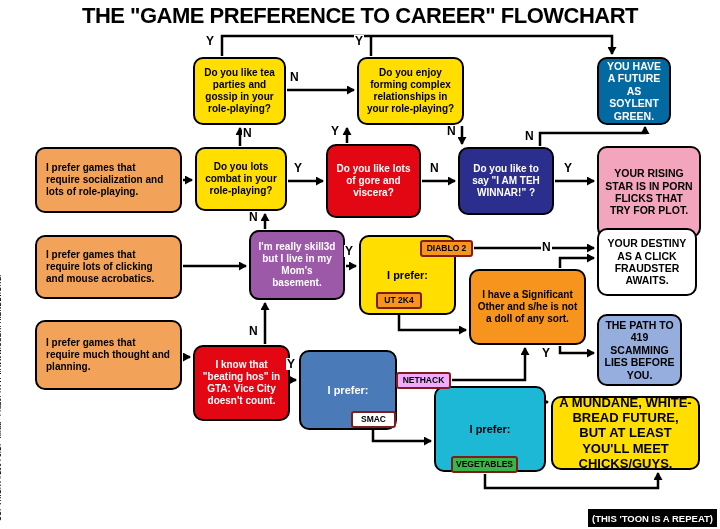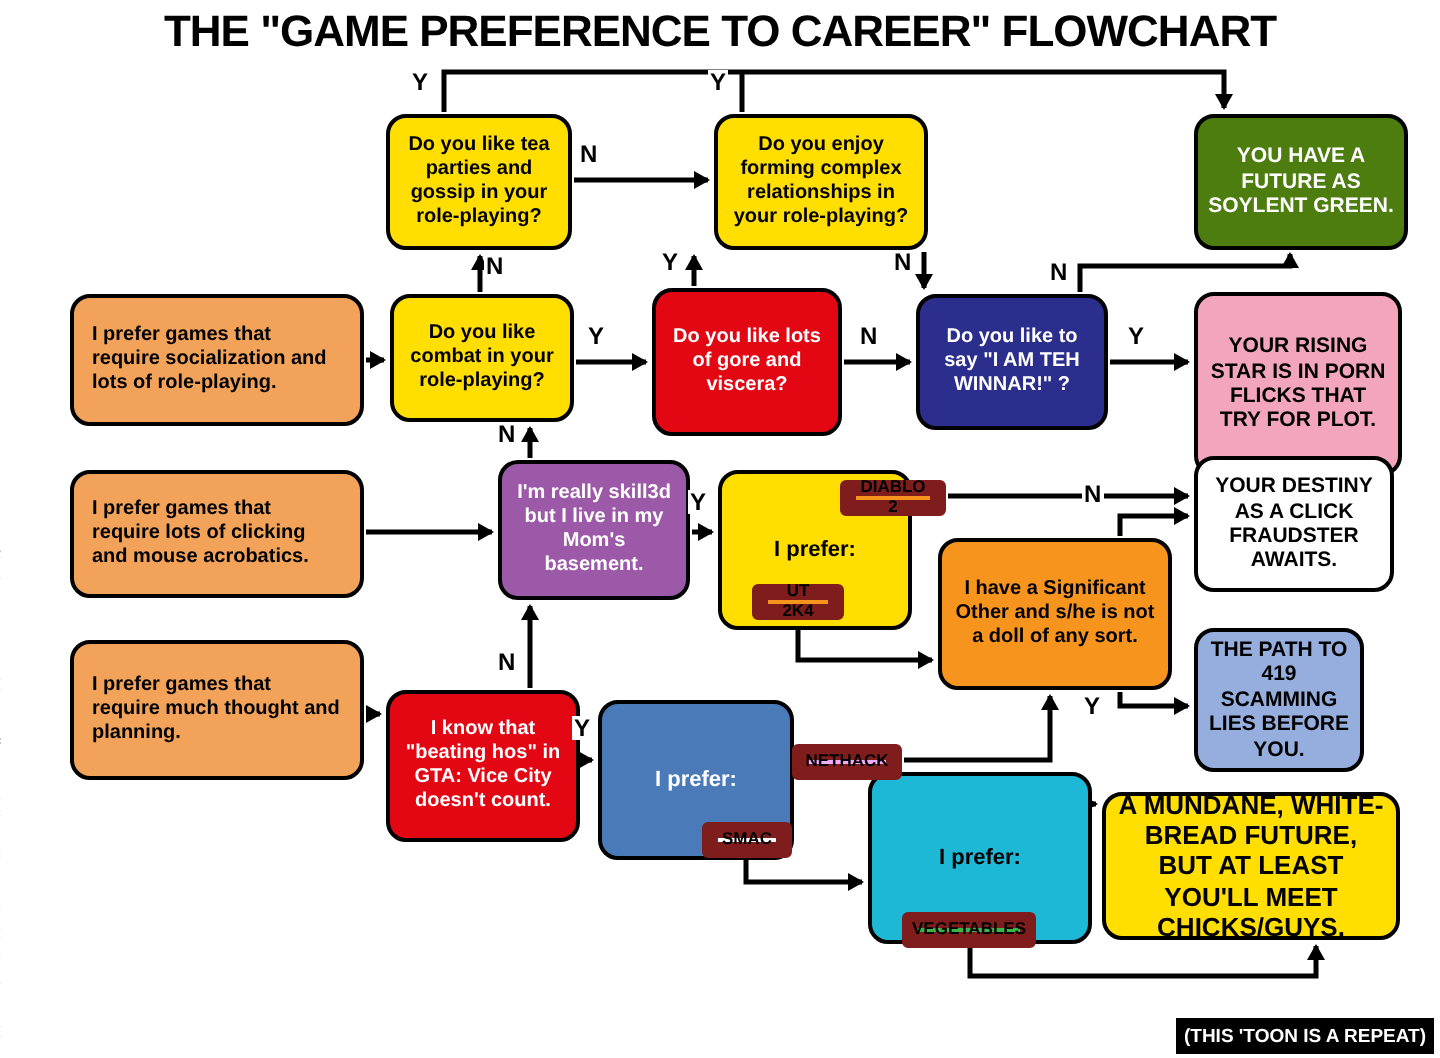--- a/index.html
+++ b/index.html
@@ -7,22 +7,22 @@
   body{font-family:"Liberation Sans",sans-serif;}
   #stage{position:relative;width:720px;height:529px;background:#fff;overflow:hidden;}
   #title{position:absolute;top:3px;left:0;width:720px;text-align:center;
          font-size:22px;font-weight:800;letter-spacing:-0.5px;color:#000;}
   #edges{position:absolute;left:0;top:0;width:720px;height:529px;z-index:1;}
   .edge{fill:none;stroke:#000;stroke-width:2.5;}
   .node{position:absolute;z-index:2;border:2.5px solid #000;border-radius:10px;
         display:flex;align-items:center;justify-content:center;text-align:center;
         font-weight:bold;font-size:10px;line-height:1.18;padding:3px 5px;}
   .node.left{text-align:left;justify-content:center;padding-left:9px;padding-right:8px;}
-  .tag{position:absolute;z-index:3;border:8px solid #7f1d1d;border-radius:3px;
-       display:flex;align-items:center;justify-content:center;text-align:center;
+  .tag{position:absolute;z-index:3;border:2px solid #7f1d1d;border-radius:3px;
+       display:flex;align-items:center;justify-content:center;text-align:left;
        font-weight:bold;font-size:8.5px;line-height:1.15;padding:1px 2px;color:#000;}
   .lbl{position:absolute;z-index:4;font-weight:bold;font-size:12px;color:#000;
        background:#fff;padding:0 1px;line-height:1;}
   .copyright{position:absolute;left:2px;bottom:8px;transform-origin:0 100%;
              transform:rotate(-90deg);font-size:6.5px;font-weight:bold;color:#000;
              white-space:nowrap;z-index:5;letter-spacing:0.3px;}
   .repeat-bar{position:absolute;left:588px;top:509px;width:129px;height:18px;
               background:#000;color:#fff;font-weight:bold;font-size:9.5px;
               display:flex;align-items:center;justify-content:center;z-index:5;}
 </style>
@@ -66,28 +66,28 @@
     </svg>
 
   <div class="copyright">COPYRIGHT©2004 J.D. "Illiad" Frazer   HTTP://WWW.USERFRIENDLY.ORG/</div>
   <div class="repeat-bar">(THIS 'TOON IS A REPEAT)</div>
 <div class="node" style="left: 193px; top: 57px; width: 93px; height: 68px; background: rgb(255, 222, 0); color: rgb(0, 0, 0);">
       <span>Do you like tea parties and gossip in your role-playing?</span>
     </div>
     <div class="node" style="left: 357px; top: 57px; width: 107px; height: 68px; background: rgb(255, 222, 0); color: rgb(0, 0, 0);">
       <span>Do you enjoy forming complex relationships in your role-playing?</span>
     </div>
-    <div class="node" style="left: 597px; top: 57px; width: 107px; height: 68px; background: #4d7c0f; color: rgb(255, 255, 255); font-size: 10.5px; align-items: center;">
+    <div class="node" style="left: 597px; top: 57px; width: 74px; height: 68px; background: #0369a1; color: rgb(255, 255, 255); font-size: 10.5px; align-items: center;">
       <span>YOU HAVE A FUTURE AS SOYLENT GREEN.</span>
     </div>
     <div class="node left" style="left: 35px; top: 147px; width: 147px; height: 66px; background: rgb(242, 163, 89); color: rgb(0, 0, 0);">
       <span>I prefer games that require socialization and lots of role-playing.</span>
     </div>
     <div class="node" style="left: 195px; top: 147px; width: 92px; height: 64px; background: rgb(255, 222, 0); color: rgb(0, 0, 0);">
-      <span>Do you like combat in your role-playing?</span>
+      <span>Do you lots combat in your role-playing?</span>
     </div>
     <div class="node" style="left: 326px; top: 144px; width: 95px; height: 74px; background: rgb(227, 6, 19); color: rgb(255, 255, 255);">
       <span>Do you like lots of gore and viscera?</span>
     </div>
     <div class="node" style="left: 458px; top: 147px; width: 96px; height: 68px; background: rgb(43, 46, 140); color: rgb(255, 255, 255);">
       <span>Do you like to say "I AM TEH WINNAR!" ?</span>
     </div>
     <div class="node" style="left: 597px; top: 146px; width: 104px; height: 92px; background: rgb(242, 165, 188); color: rgb(0, 0, 0); font-size: 10.5px;">
       <span>YOUR RISING STAR IS IN PORN FLICKS THAT TRY FOR PLOT.</span>
     </div>

